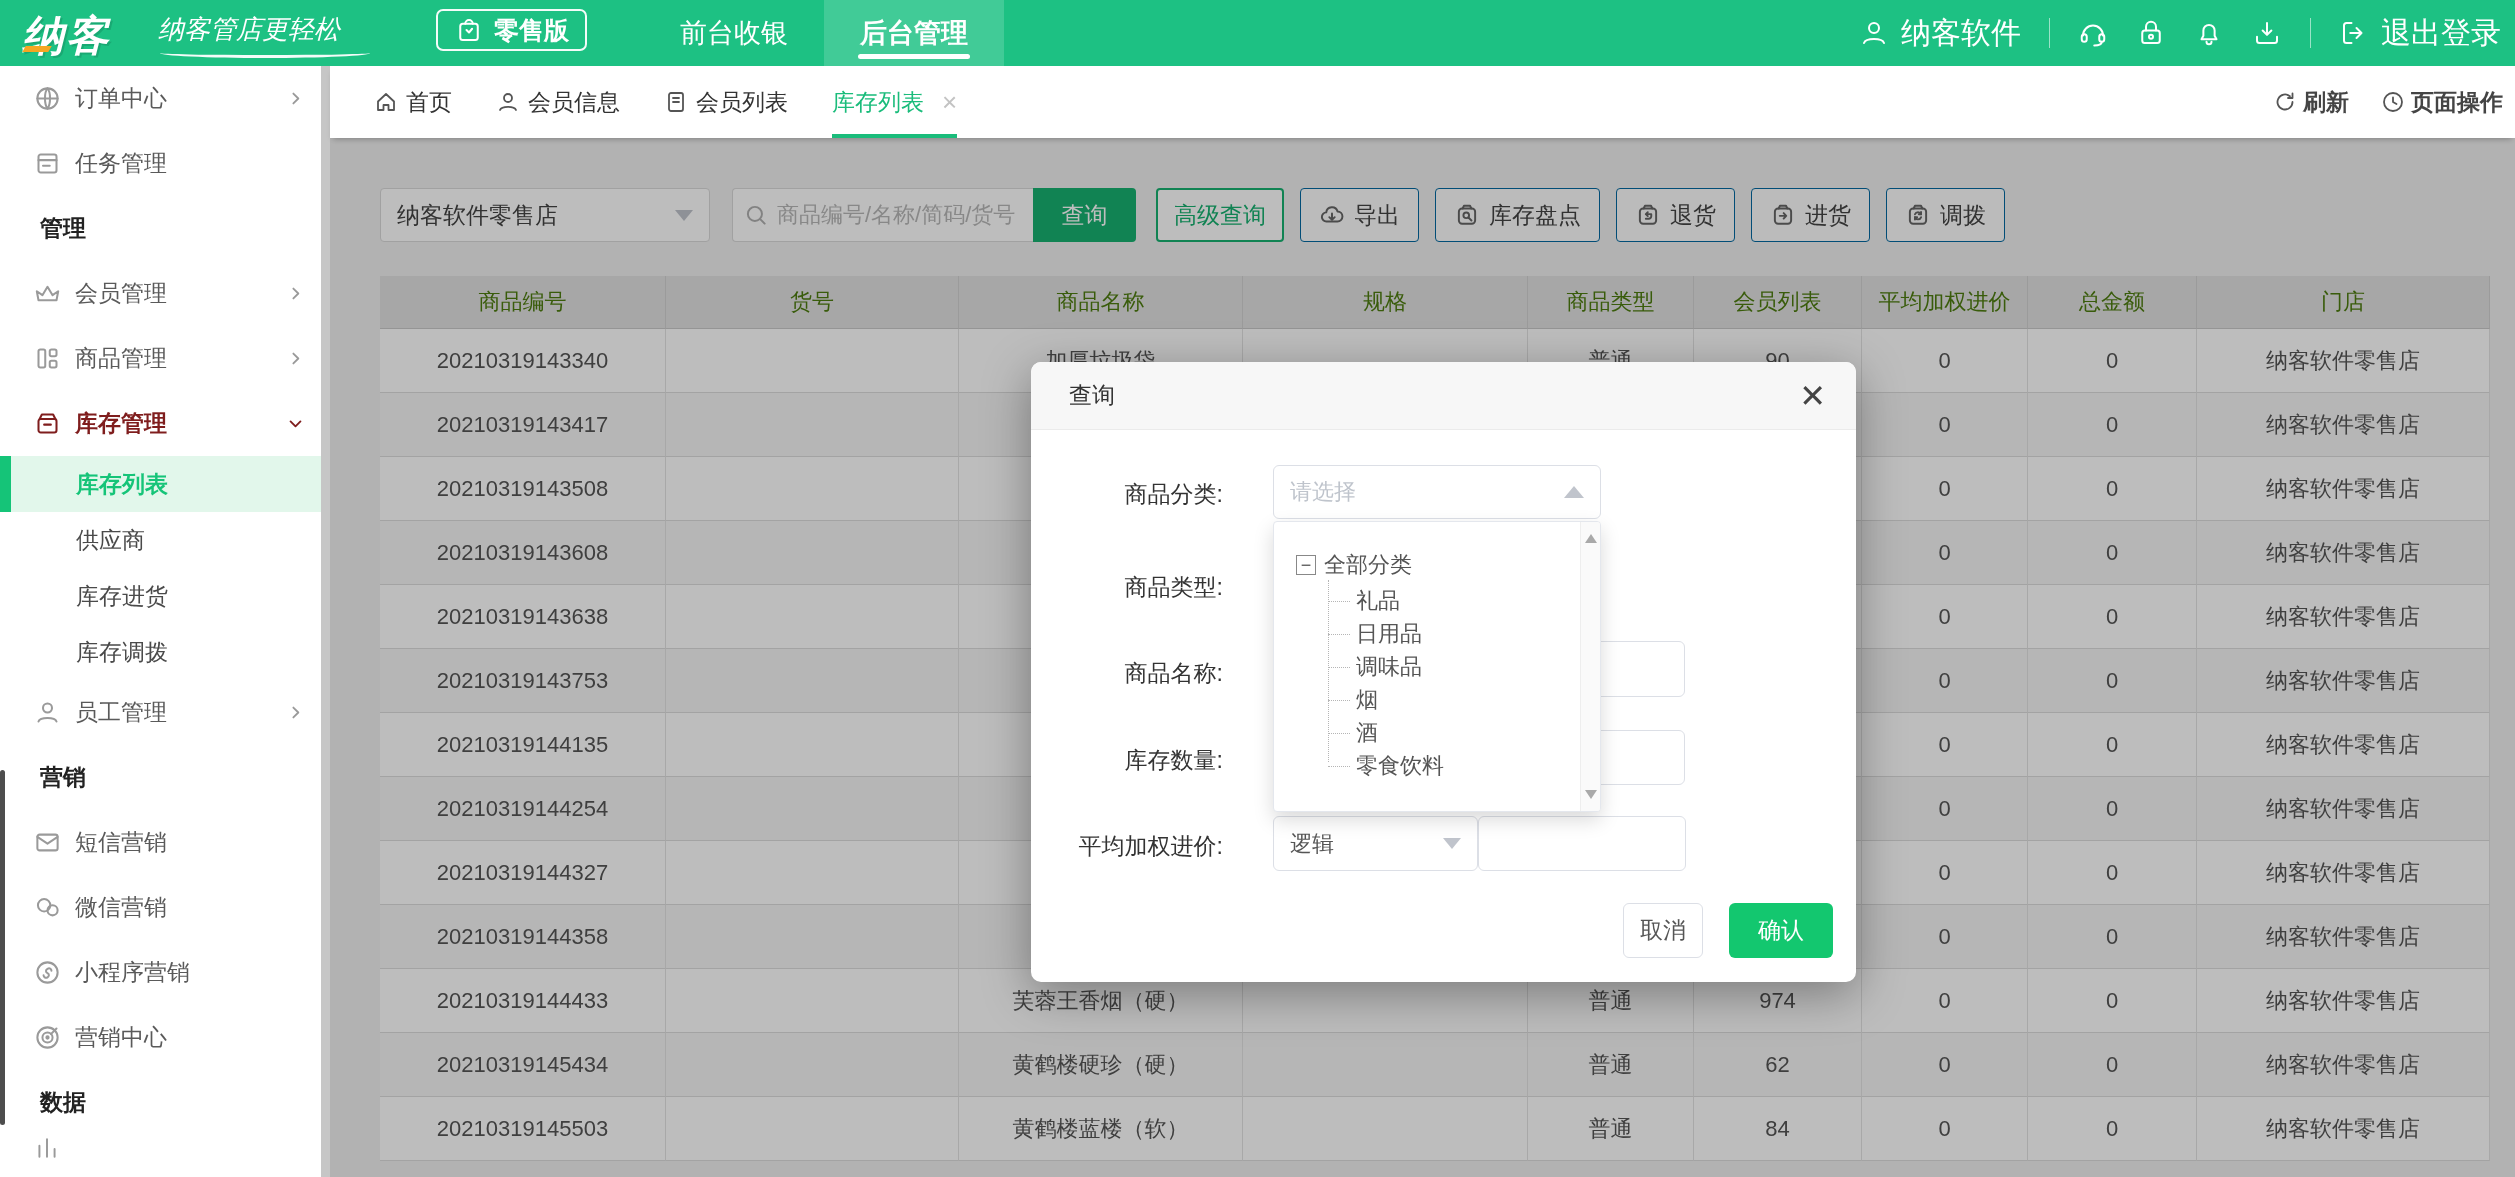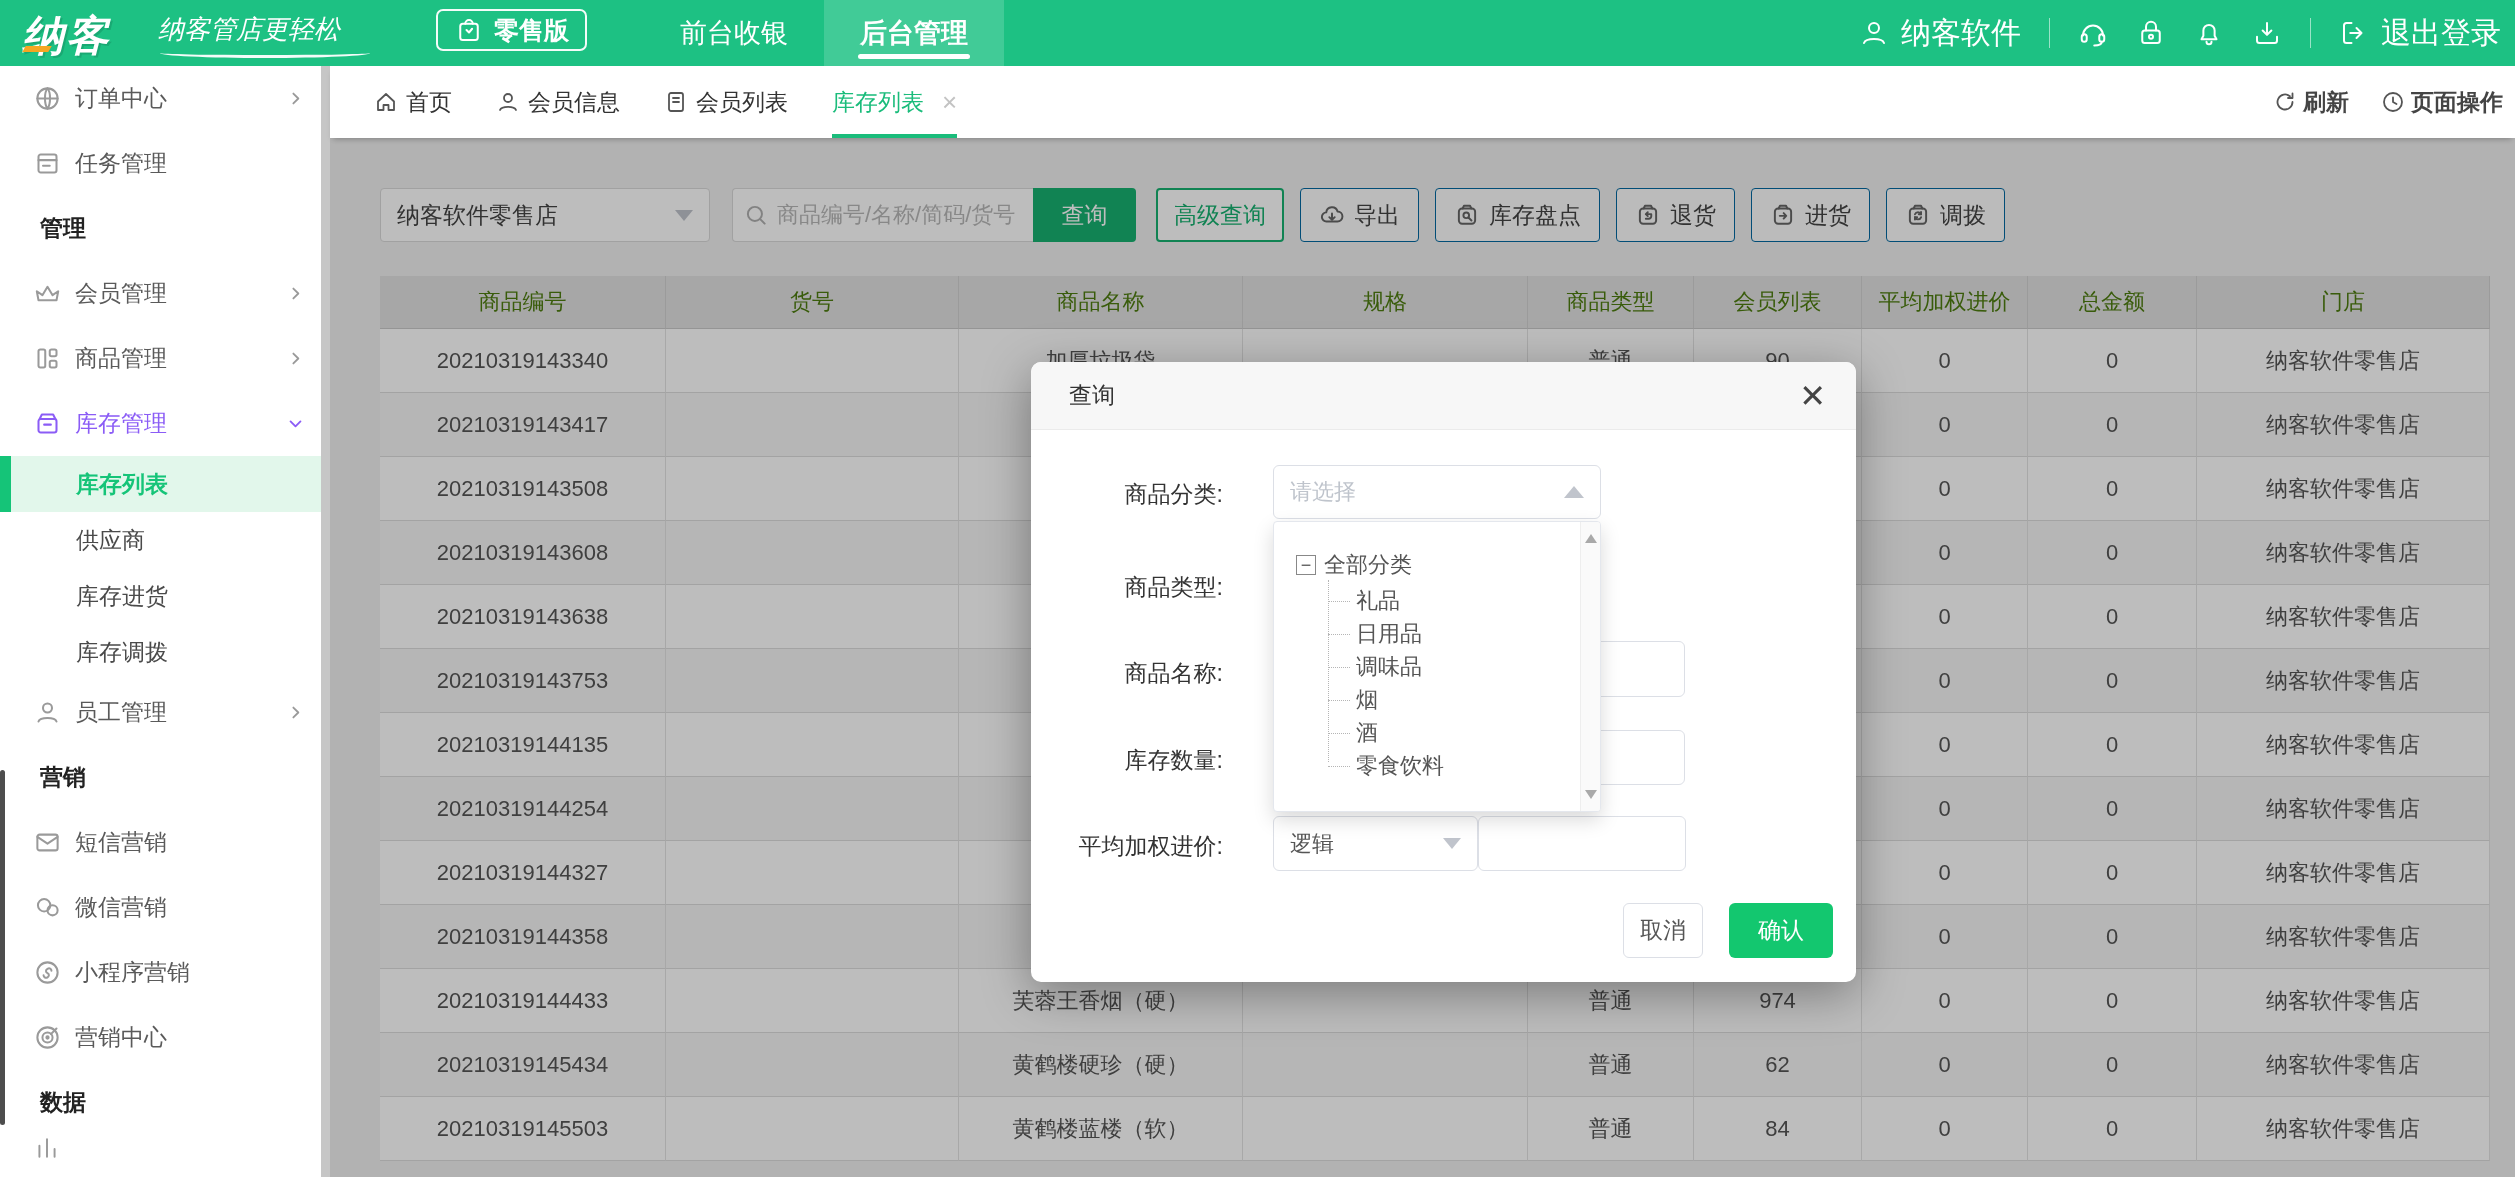--- a/index.html
+++ b/index.html
@@ -23,21 +23,21 @@
   .tb-icon { display:flex; cursor:pointer; }
   .tb-logout { display:flex; align-items:center; gap:12px; cursor:pointer; }
 
   
   .sidebar { position:absolute; left:0; top:66px; width:330px; bottom:0; background:#fff; overflow:hidden; }
   .sb-track { position:absolute; right:0; top:0; width:9px; height:100%; background:#c6c6c6; }
   .sb-left-thumb { position:absolute; left:0; top:704px; width:5px; height:355px; background:#4d4d4d; border-radius:3px; }
   .sb-row { position:relative; height:65px; display:flex; align-items:center; padding-left:34px; gap:14px; font-size:23px; color:#5a5a5a; cursor:pointer; }
   .sb-row .sb-ico { color:#9a9a9a; display:flex; }
   .sb-row .sb-chev { position:absolute; right:26px; color:#9a9a9a; display:flex; }
-  .sb-row.green, .sb-row.green .sb-ico, .sb-row.green .sb-chev { color:#8b5cf6; }
+  .sb-row.green, .sb-row.green .sb-ico, .sb-row.green .sb-chev { color:#7f1d1d;font-weight:bold; }
   .sb-section { height:65px; display:flex; align-items:center; padding-left:40px; font-size:23px; font-weight:bold; color:#222; }
   .sb-sub { height:56px; display:flex; align-items:center; padding-left:76px; font-size:23px; color:#4a4a4a; cursor:pointer; position:relative; }
   .sb-sub.active { background:#e2f7eb; color:#15c478; font-weight:bold; }
   .sb-sub.active::before { content:''; position:absolute; left:0; top:0; width:11px; height:100%; background:#15c478; }
   .sb-partial { height:65px; display:flex; align-items:flex-start; padding-left:34px; color:#9a9a9a; }
 
   
   .main { position:absolute; left:330px; top:66px; right:0; bottom:0; }
   .tabbar { position:relative; height:72px; background:#fff; display:flex; align-items:center; padding-left:44px; box-shadow:0 4px 6px -3px rgba(0,0,0,.28); z-index:3; }
   .tab { position:relative; height:72px; display:flex; align-items:center; gap:8px; margin-right:44px; font-size:23px; color:#333; cursor:pointer; }

